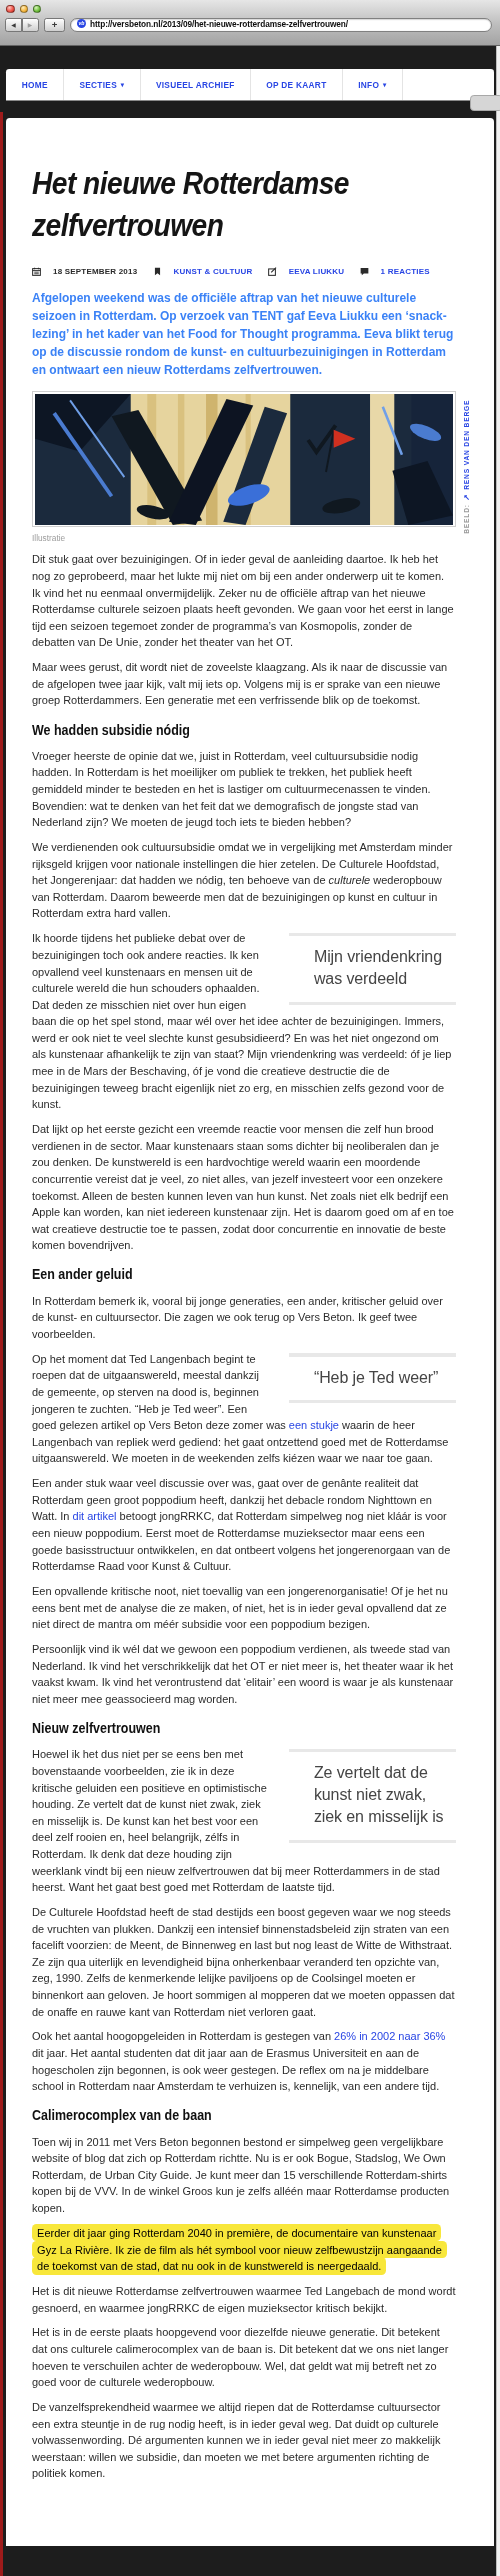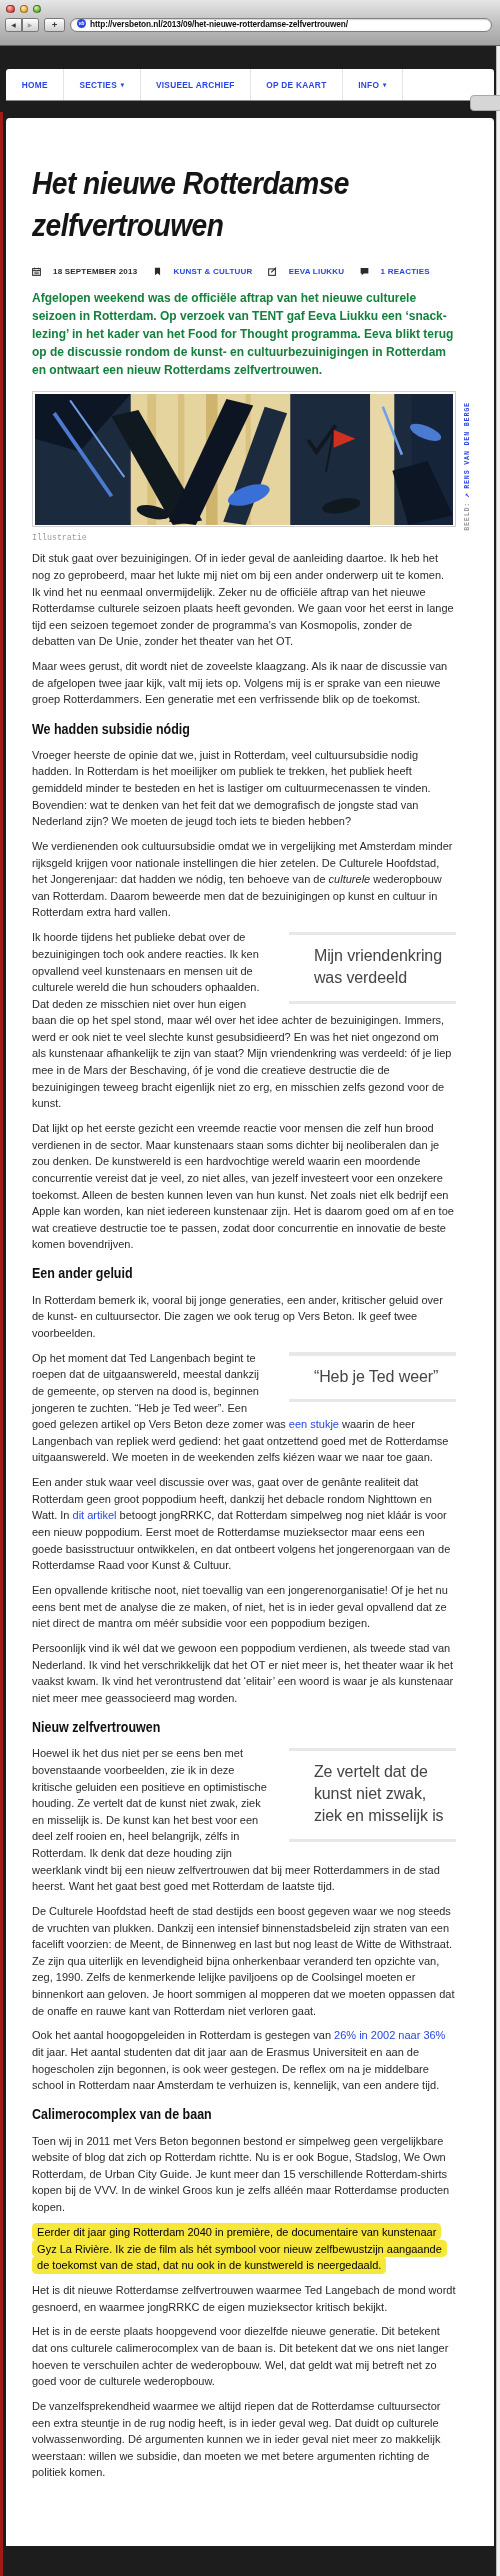--- a/index.html
+++ b/index.html
@@ -49,24 +49,24 @@
   
   .title { font-size:32px; line-height:42px; font-weight:bold; font-style:italic; color:#151515; letter-spacing:-0.6px; }
   .title .cond { display:inline-block; transform:scaleX(.88); transform-origin:0 50%; white-space:nowrap; }
 
   .meta { margin-top:14px; display:flex; gap:15.3px; align-items:center; font-size:8px; font-weight:bold;
           letter-spacing:0.2px; color:#2b2b2b; }
   .meta-item { display:flex; align-items:flex-end; gap:12px; }
   .meta-item.linky { color:#2946e4; cursor:pointer; }
   .micon { width:9px; height:9px; display:block; }
 
-  .intro { margin-top:12.8px; font-size:12px; line-height:18px; font-weight:bold; color:#15803d; }
-
-  
-  .figure { margin-top:10.2px; position:relative; width:420px;font-family:Liberation Mono, monospace; }
+  .intro { margin-top:12.8px; font-size:12px; line-height:18px; font-weight:bold; color:#3b82f6; }
+
+  
+  .figure { margin-top:10.2px; position:relative; width:420px; }
   .artframe { width:424px; height:136px; border:0.6px solid #cfcfcf; padding:1.9px; background:#fff; }
   .artframe svg { display:block; width:418px; height:131px; }
   .credit { position:absolute; right:-19px; top:0; bottom:0; display:flex; align-items:center; justify-content:center;
             writing-mode:vertical-rl; transform:rotate(180deg); gap:3.8px;
             font-size:6.7px; font-weight:bold; letter-spacing:0.8px; }
   .credit-label { color:#9a9a9a; }
   .credit-arrow { color:#2946e4; font-size:7.7px; }
   .credit-name { color:#2946e4; }
   .caption { margin-top:5.8px; font-size:8.3px; color:#9c9c9c; }
 

